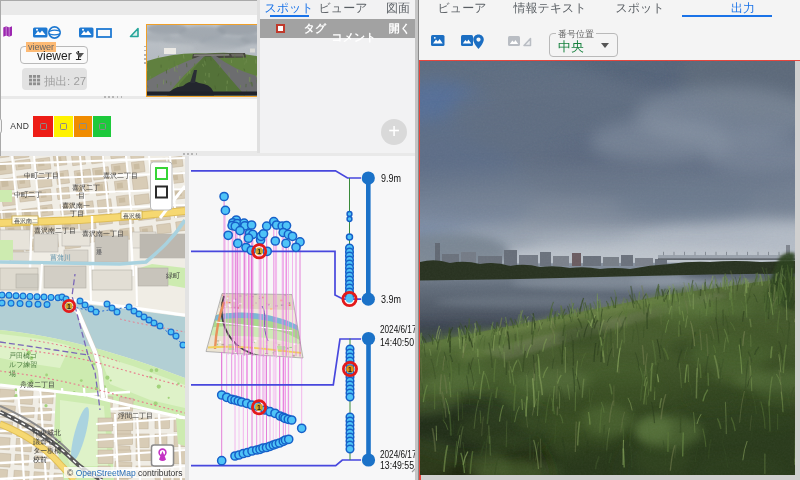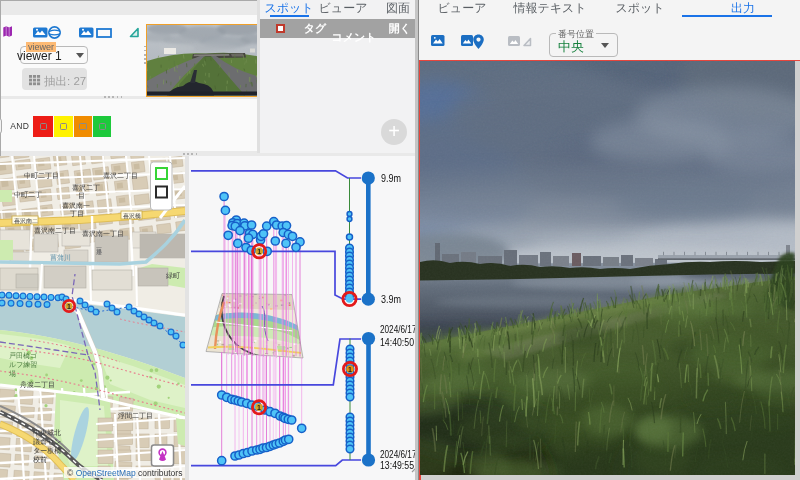--- a/index.html
+++ b/index.html
@@ -31,21 +31,21 @@
 <path d="M2,9 L5,5 L7,7 L9,4.5 L12.5,9 Z" fill="#fff"></path>
 <circle cx="4" cy="3.8" r="1" fill="#fff"></circle>
 <rect x="18" y="3" width="14" height="8" fill="none" stroke="#1e79d2" stroke-width="1.8"></rect>
 </g>
 <g transform="translate(124,0)">
 <path d="M3.5,10.5 L11,2.5 L11,10.5 Z" fill="#ddf0ed" stroke="#26a69a" stroke-width="1.6" stroke-linejoin="round"></path>
 </g>
 </svg>
 <div class="fieldset" style="left:19.7px;top:46.4px;width:68.5px;height:17.8px;background:#fafafa;"></div>
 <div class="abs" style="left:26px;top:41.5px;font-size:9px;color:#666;background:#fdba74;padding:0 2px;">viewer</div>
-<div class="abs" style="left:17px;top:49px;font-size:12px;color:#222;">viewer 1</div>
+<div class="abs" style="left:37px;top:49px;font-size:12px;color:#222;">viewer 1</div>
 <div class="caret" style="left:76px;top:52.5px;"></div>
 <div class="abs" style="left:22px;top:68.4px;width:64.7px;height:22.1px;background:#e2e2e2;border-radius:4px;"></div>
 <svg width="12" height="11" viewBox="0 0 12 11" style="position:absolute;left:28.5px;top:74.5px">
 <g fill="#8f8f8f">
         <rect x="0" y="0.0" width="3.1" height="2.8"></rect>
         <rect x="4" y="0.0" width="3.1" height="2.8"></rect>
         <rect x="8" y="0.0" width="3.1" height="2.8"></rect>
         <rect x="0" y="3.7" width="3.1" height="2.8"></rect>
         <rect x="4" y="3.7" width="3.1" height="2.8"></rect>
         <rect x="8" y="3.7" width="3.1" height="2.8"></rect>

